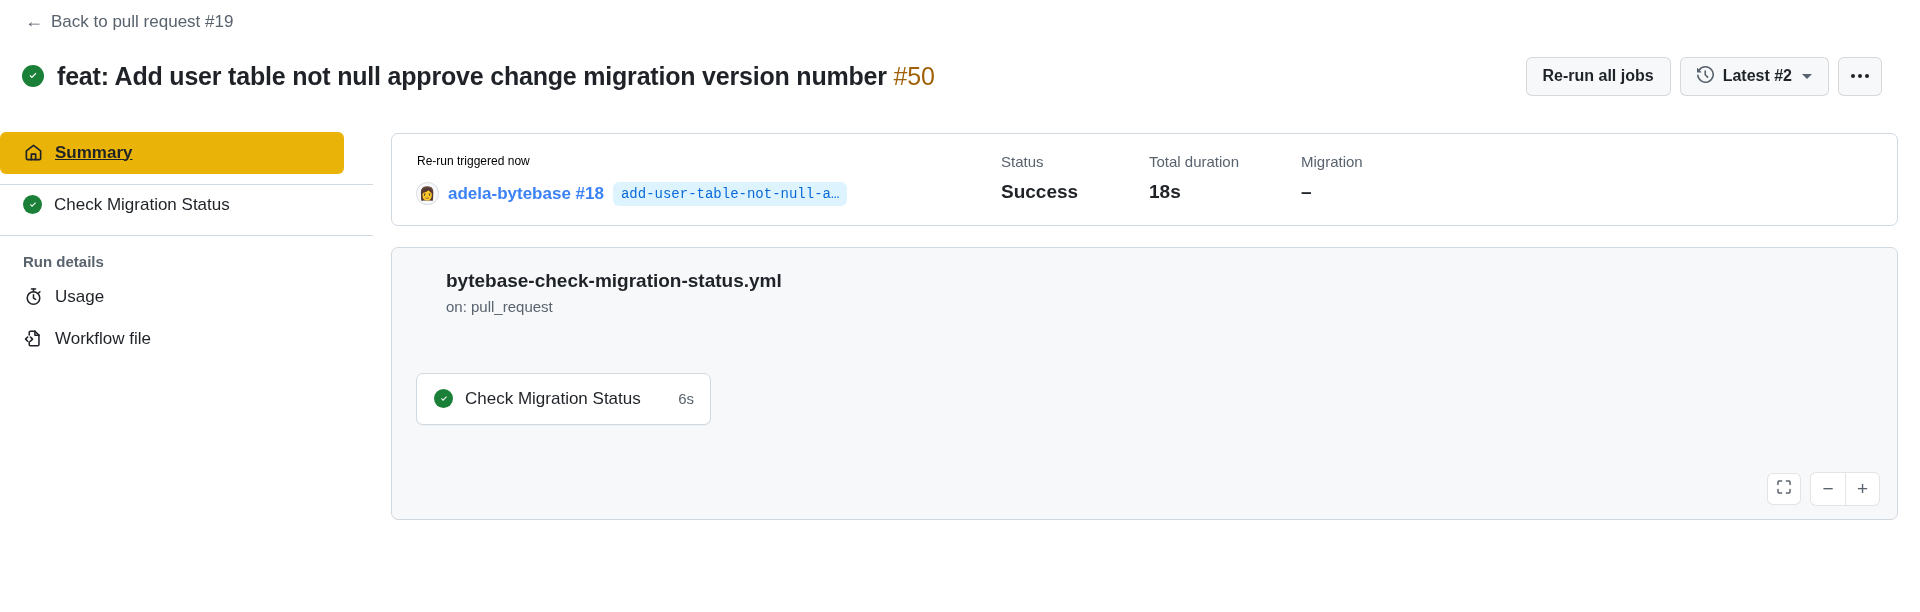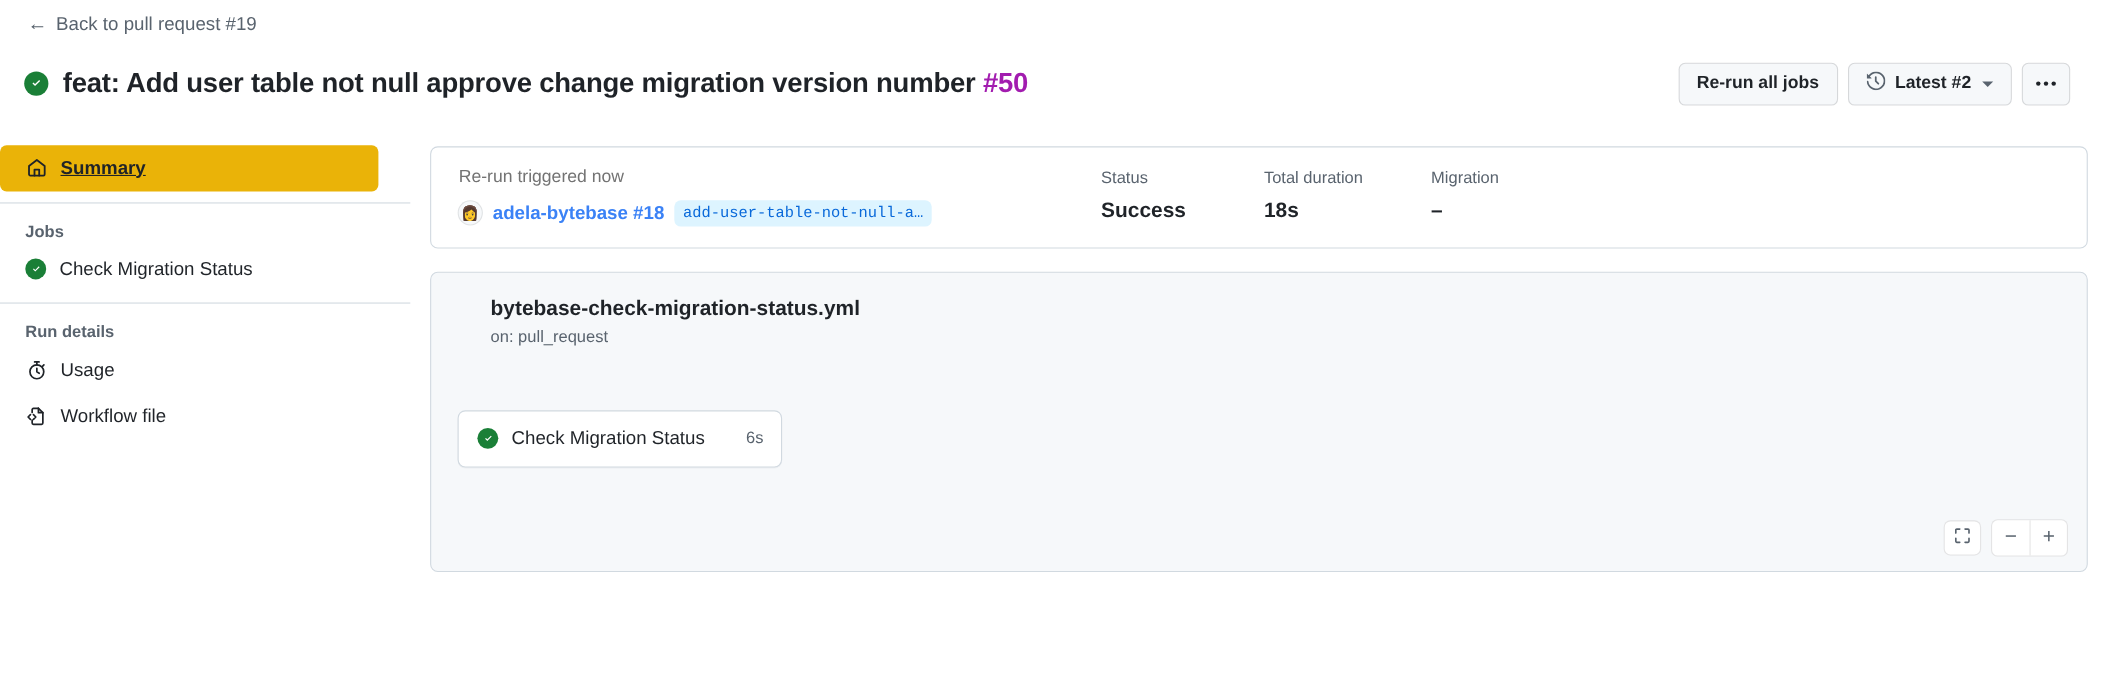--- a/index.html
+++ b/index.html
@@ -50,22 +50,22 @@
     flex: 1;
   }
   .run-title {
     font-size: 25px;
     font-weight: 700;
     color: #1f2328;
     letter-spacing: -0.2px;
     white-space: nowrap;
   }
   .run-number {
-    color: #a21caf;
-    font-weight: 700;
+    color: #a16207;
+    font-weight: 400;
   }
 
   
   .check-circle {
     width: 22px;
     height: 22px;
     border-radius: 50%;
     background: #1a7f37;
     display: inline-flex;
     align-items: center;
@@ -210,22 +210,22 @@
   }
 
   
   .summary-card {
     display: flex;
     align-items: flex-start;
     padding: 17px 24px 19px 24px;
   }
   .summary-left { width: 585px; flex: none; }
   .summary-meta {
-    font-size: 16px;
-    color: #737373;
+    font-size: 12px;
+    color: #000000;
     line-height: 20px;
     margin-bottom: 11px;
     margin-left: 1px;
   }
   .actor-row {
     display: flex;
     align-items: center;
     gap: 9px;
     flex-wrap: nowrap;
   }
@@ -438,21 +438,20 @@
         <svg width="19" height="19" viewBox="0 0 16 16" fill="none" stroke="#1f2328" stroke-width="1.4" stroke-linecap="round" stroke-linejoin="round" aria-hidden="true">
           <path d="M2 6.6 8 2l6 4.6V13a1 1 0 0 1-1 1H3a1 1 0 0 1-1-1V6.6Z"></path>
           <path d="M6.2 14V9.4h3.6V14"></path>
         </svg>
       </span>
       <span>Summary</span>
     </div>
 
     <div class="side-divider"></div>
 
-    <div class="side-section-title">Jobs</div>
 
     <div class="job-item">
       <span class="check-circle sm">
         <svg width="12" height="12" viewBox="0 0 16 16" aria-hidden="true">
           <path fill="#ffffff" d="M12.0 5.2 6.7 10.5 4.0 7.8l1.0-1.0 1.7 1.7 4.3-4.3z"></path>
         </svg>
       </span>
       <span>Check Migration Status</span>
     </div>
 

